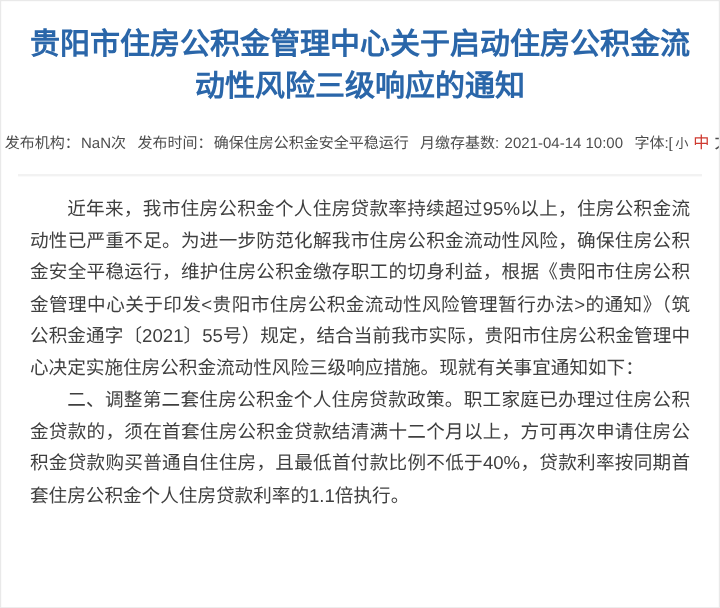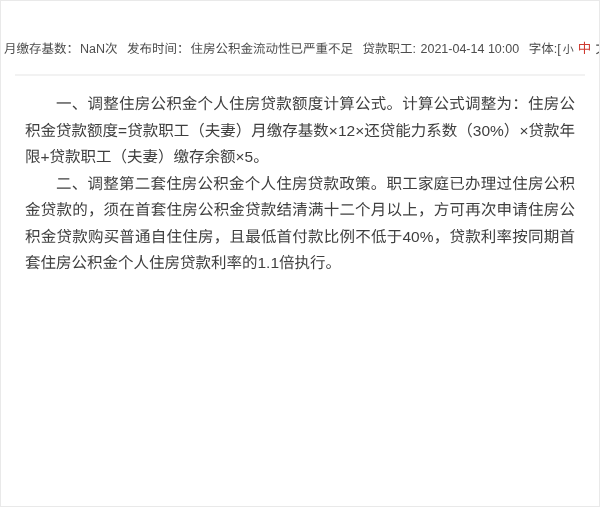--- a/index.html
+++ b/index.html
@@ -52,28 +52,29 @@
     text-align: justify;
   }
   .article-body p { margin: 0; }
   .article-body p.indent { text-indent: 2em; }
 </style>
 </head>
 <body>
 
 <div class="page">
   <div class="article-header">
+    <h1 class="article-title">贵阳市住房公积金管理中心关于启动住房公积金流动性风险三级响应的通知</h1>
     <div class="meta-row">
-      <span class="grp"><span class="lbl">月缴存基数：</span><span>NaN次</span></span>
-      <span class="grp"><span class="lbl">发布时间：</span><span>住房公积金流动性已严重不足</span></span>
-      <span class="grp"><span class="lbl">贷款职工:</span> <span>2021-04-14 10:00</span></span>
+      <span class="grp"><span class="lbl">发布机构：</span><span>NaN次</span></span>
+      <span class="grp"><span class="lbl">发布时间：</span><span>确保住房公积金安全平稳运行</span></span>
+      <span class="grp"><span class="lbl">月缴存基数:</span> <span>2021-04-14 10:00</span></span>
       <span class="grp font-switch"><span>字体:[</span><span class="fs fs-small">小</span><span class="fs fs-medium">中</span><span class="fs fs-large">大</span><span>]</span></span>
     </div>
   </div>
 
   <hr class="divider">
 
   <div class="article-body">
-    <p class="indent">一、调整住房公积金个人住房贷款额度计算公式。计算公式调整为：住房公积金贷款额度=贷款职工（夫妻）月缴存基数×12×还贷能力系数（30%）×贷款年限+贷款职工（夫妻）缴存余额×5。</p>
+    <p class="indent">近年来，我市住房公积金个人住房贷款率持续超过95%以上，住房公积金流动性已严重不足。为进一步防范化解我市住房公积金流动性风险，确保住房公积金安全平稳运行，维护住房公积金缴存职工的切身利益，根据《贵阳市住房公积金管理中心关于印发&lt;贵阳市住房公积金流动性风险管理暂行办法&gt;的通知》（筑公积金通字〔2021〕55号）规定，结合当前我市实际，贵阳市住房公积金管理中心决定实施住房公积金流动性风险三级响应措施。现就有关事宜通知如下：</p>
     <p class="indent">二、调整第二套住房公积金个人住房贷款政策。职工家庭已办理过住房公积金贷款的，须在首套住房公积金贷款结清满十二个月以上，方可再次申请住房公积金贷款购买普通自住住房，且最低首付款比例不低于40%，贷款利率按同期首套住房公积金个人住房贷款利率的1.1倍执行。</p>
 
   </div>
 </div>
 
 </body></html>

